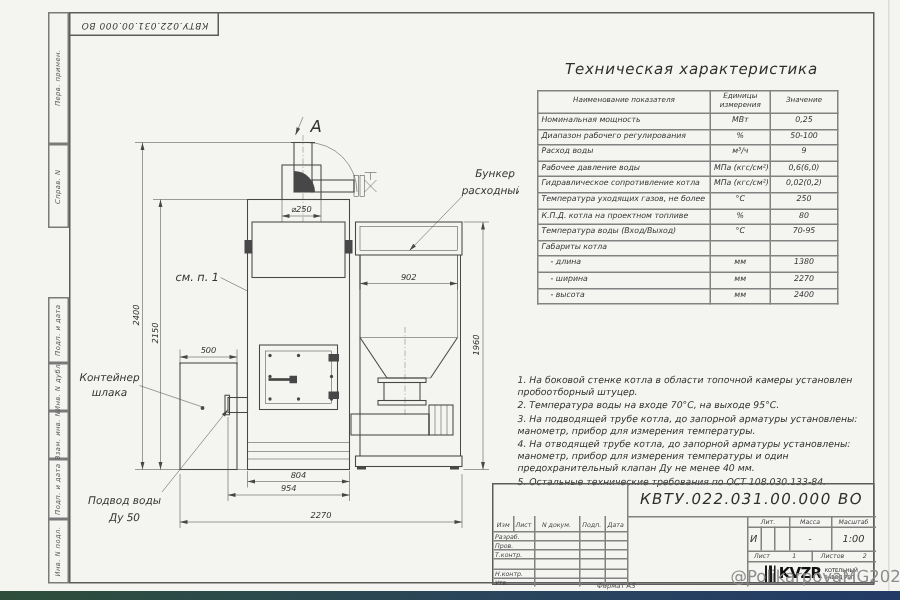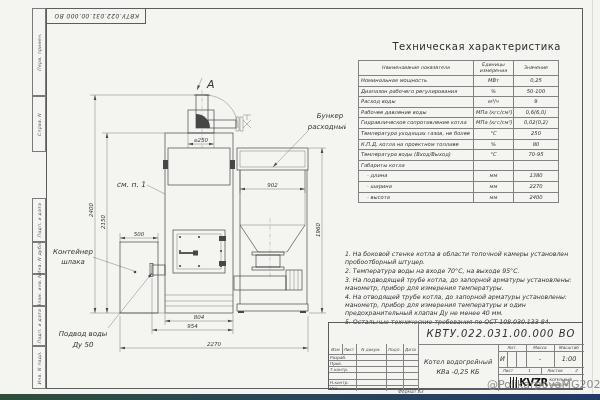--- a/index.html
+++ b/index.html
@@ -9,22 +9,22 @@
          border:1px solid #5c5c5c;box-sizing:border-box}
   .paper-edge{position:absolute;left:592px;top:0;width:1px;height:400px;background:#dcdcd8}
   .stamp{position:absolute;left:32px;width:14px;border:1px solid #7a7a7a;box-sizing:border-box;
          display:flex;align-items:center;justify-content:center}
   .stamp span{writing-mode:vertical-rl;transform:rotate(180deg);font-size:4.5px;font-style:italic;
               color:#555;letter-spacing:.3px;white-space:nowrap}
   .docflip{position:absolute;left:46px;top:8px;width:100px;height:16px;border:1px solid #5c5c5c;
            box-sizing:border-box;display:flex;align-items:center;justify-content:center;background:#f4f4f1}
   .docflip span{transform:rotate(180deg);font-size:6px;font-style:italic;letter-spacing:.4px;
                 white-space:nowrap;color:#3a3a3a}
-  .spec-title{position:absolute;left:361px;top:41px;width:200px;text-align:right;font-size:10px;
-              letter-spacing:.5px;color:#2e2e2e}
+  .spec-title{position:absolute;left:361px;top:41px;width:200px;text-align:center;font-size:10px;
+              font-style:italic;letter-spacing:.5px;color:#2e2e2e}
   table.spec{position:absolute;left:358px;top:60px;border-collapse:collapse;table-layout:fixed;width:200px}
   .spec th,.spec td{border:1px solid #828282;font-style:italic;color:#333;white-space:nowrap;
                     padding:0 2px;overflow:hidden;font-weight:normal}
   .spec th{font-size:4.8px;height:14px;text-align:center;white-space:normal;line-height:1.15}
   .spec td{font-size:5.2px;height:9.6px;line-height:9.6px}
   .spec td.cu,.spec td.cv{text-align:center}
   .notes{position:absolute;left:345px;top:250px;width:240px}
   .note{font-size:6.2px;font-style:italic;line-height:1.28;margin:0 0 1px 0;color:#333}
   .tb{position:absolute;left:328px;top:322px;width:255px;height:68px;border:1px solid #5c5c5c;
       box-sizing:border-box;font-style:italic}
@@ -371,24 +371,20 @@
     <div class="hln" style="left:0;top:49px;width:89px"></div>
     <div class="hln" style="left:0;top:56px;width:89px"></div>
     <div class="hln" style="left:0;top:62px;width:89px"></div>
     <div class="cell tbs" style="left:0;top:31px;width:27px;height:6px;justify-content:flex-start;padding-left:1px">Разраб.</div>
     <div class="cell tbs" style="left:0;top:37px;width:27px;height:6px;justify-content:flex-start;padding-left:1px">Пров.</div>
     <div class="cell tbs" style="left:0;top:43px;width:27px;height:6px;justify-content:flex-start;padding-left:1px">Т.контр.</div>
     <div class="cell tbs" style="left:0;top:49px;width:27px;height:7px;justify-content:flex-start;padding-left:1px"></div>
     <div class="cell tbs" style="left:0;top:56px;width:27px;height:6px;justify-content:flex-start;padding-left:1px">Н.контр.</div>
     <div class="cell tbs" style="left:0;top:62px;width:27px;height:6px;justify-content:flex-start;padding-left:1px">Утв.</div>
 
-    <div class="cell" style="left:89px;top:21px;width:80px;height:47px;flex-direction:column;font-size:6.5px;line-height:1.5">
-      <span>Котел водогрейный</span>
-      <span>КВа -0,25 КБ</span>
-    </div>
 
     <div class="vln" style="left:169px;top:21px;height:47px"></div>
     <div class="vln" style="left:197px;top:21px;height:23px"></div>
     <div class="vln" style="left:225px;top:21px;height:23px"></div>
     <div class="hln" style="left:169px;top:28px;width:86px"></div>
     <div class="cell tbs" style="left:169px;top:21px;width:28px;height:7px">Лит.</div>
     <div class="cell tbs" style="left:197px;top:21px;width:28px;height:7px">Масса</div>
     <div class="cell tbs" style="left:225px;top:21px;width:30px;height:7px">Масштаб</div>
     <div class="vln" style="left:178px;top:28px;height:16px"></div>
     <div class="vln" style="left:187px;top:28px;height:16px"></div>

